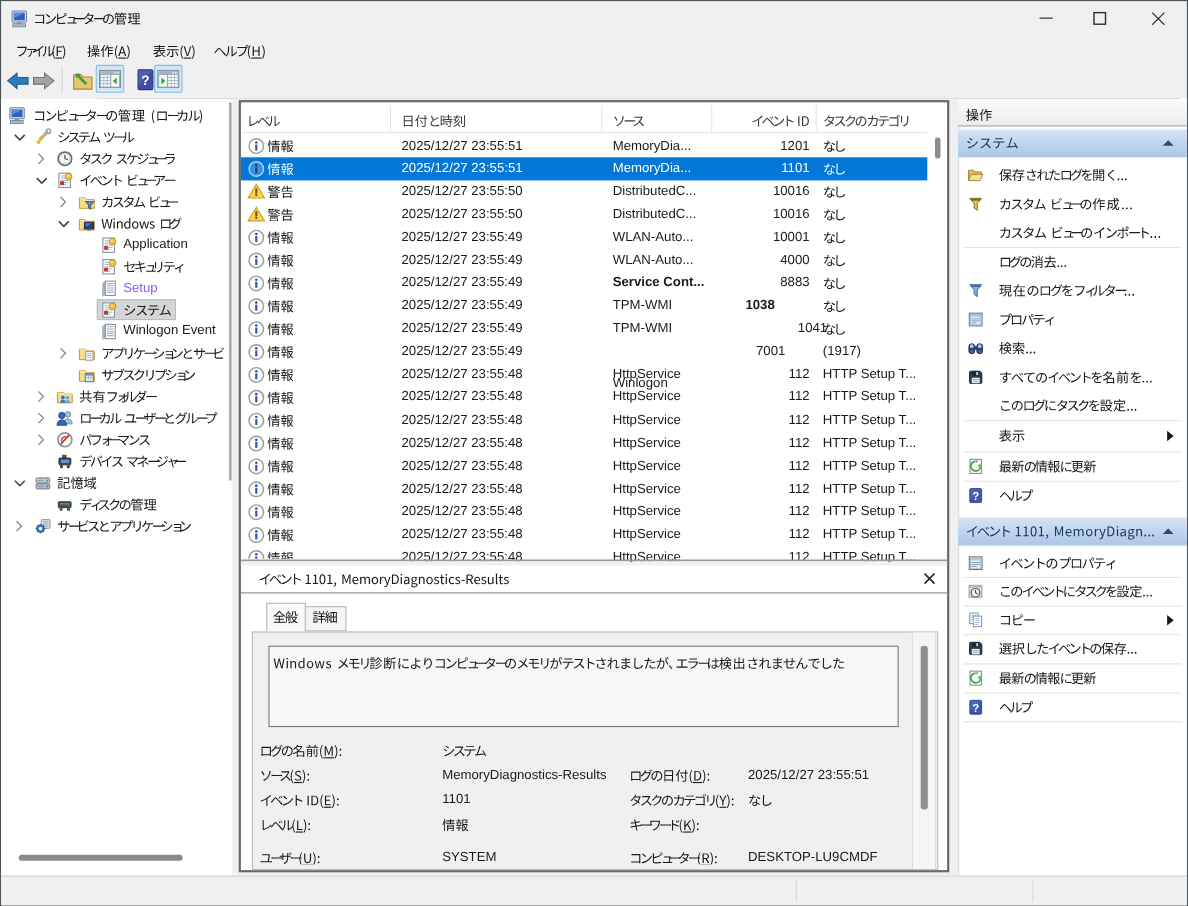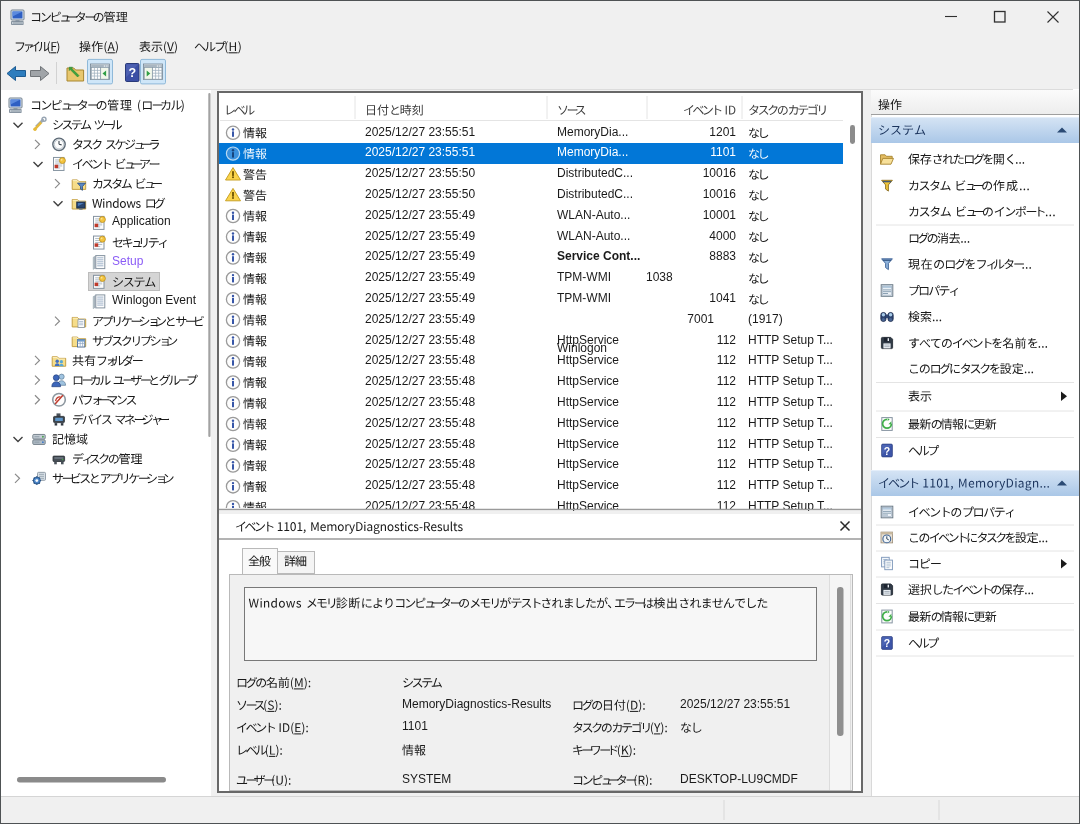--- a/index.html
+++ b/index.html
@@ -24,24 +24,24 @@
 <div class="lt black" style="left:557px;top:207.7px;">WLAN-Auto...</div>
 <div class="lt black" style="left:646px;top:207.7px;width:90px;text-align:right;">10001</div>
 <div class="lt black" style="left:365px;top:228.5px;">2025/12/27 23:55:49</div>
 <div class="lt black" style="left:557px;top:228.5px;">WLAN-Auto...</div>
 <div class="lt black" style="left:646px;top:228.5px;width:90px;text-align:right;">4000</div>
 <div class="lt black" style="left:365px;top:249.3px;">2025/12/27 23:55:49</div>
 <div class="lt black" style="left:557px;top:249.3px;font-weight:bold;">Service Cont...</div>
 <div class="lt black" style="left:646px;top:249.3px;width:90px;text-align:right;">8883</div>
 <div class="lt black" style="left:365px;top:270.1px;">2025/12/27 23:55:49</div>
 <div class="lt black" style="left:557px;top:270.1px;">TPM-WMI</div>
-<div class="lt black" style="left:646px;top:270.1px;width:90px;text-align:left;">1038</div>
+<div class="lt black" style="left:646px;top:270.1px;width:90px;text-align:center;font-weight:bold;">1038</div>
 <div class="lt black" style="left:365px;top:290.9px;">2025/12/27 23:55:49</div>
 <div class="lt black" style="left:557px;top:290.9px;">TPM-WMI</div>
-<div class="lt black" style="left:646px;top:290.9px;width:90px;text-align:right;">1041</div>
+<div class="lt black" style="left:662px;top:290.9px;width:90px;text-align:right;">1041</div>
 <div class="lt black" style="left:365px;top:311.7px;">2025/12/27 23:55:49</div>
 <div class="lt black" style="left:557px;top:311.7px;margin-top:29px;">Winlogon</div>
 <div class="lt black" style="left:624px;top:311.7px;width:90px;text-align:right;">7001</div>
 <div class="lt black" style="left:748px;top:311.7px;">(1917)</div>
 <div class="lt black" style="left:365px;top:332.5px;">2025/12/27 23:55:48</div>
 <div class="lt black" style="left:557px;top:332.5px;">HttpService</div>
 <div class="lt black" style="left:646px;top:332.5px;width:90px;text-align:right;">112</div>
 <div class="lt black" style="left:748px;top:332.5px;">HTTP Setup T...</div>
 <div class="lt black" style="left:365px;top:353.3px;">2025/12/27 23:55:48</div>
 <div class="lt black" style="left:557px;top:353.3px;">HttpService</div>

